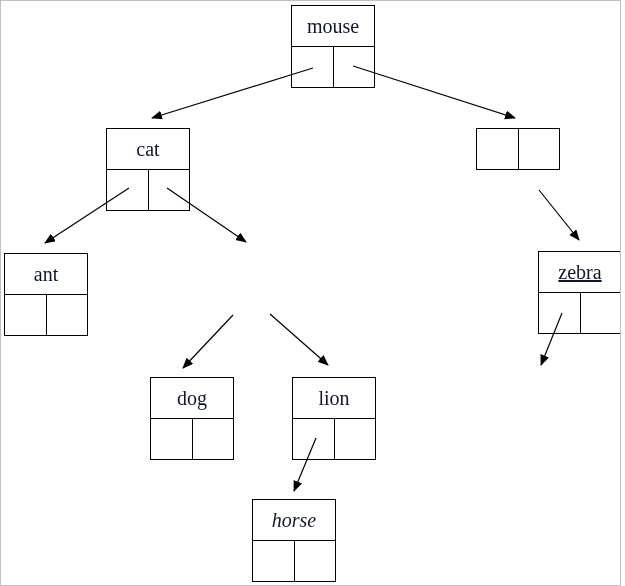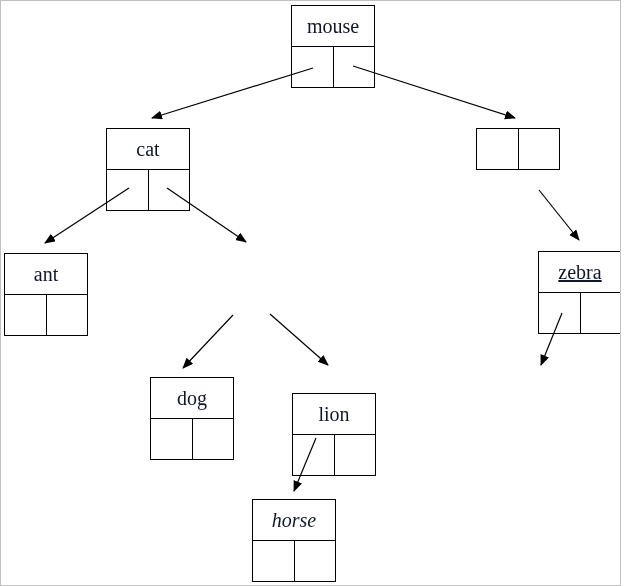--- a/index.html
+++ b/index.html
@@ -31,21 +31,21 @@
   .cell + .cell { margin-left: -1px; }
 
   
   .n-mouse { left: 290px; top: 4px; }
   .n-cat   { left: 105px; top: 127px; }
   .n-mule  { left: 475px; top: 128px; }
   .n-ant   { left: 3px;   top: 252px; }
   .n-goat  { left: 208px; top: 252px; }
   .n-zebra { left: 537px; top: 250px; text-decoration: underline; }
   .n-dog   { left: 149px; top: 376px; }
-  .n-lion  { left: 291px; top: 392px; }
+  .n-lion  { left: 291px; top: 376px; }
   .n-tiger { left: 497px; top: 375px; }
   .n-horse { left: 251px; top: 498px; font-style: italic; }
 
   svg.arrows {
     position: absolute; left: 0; top: 0;
     width: 625px; height: 586px;
     pointer-events: none;
   }
   svg.arrows line { stroke: #000000; stroke-width: 1.2; }
 </style>

